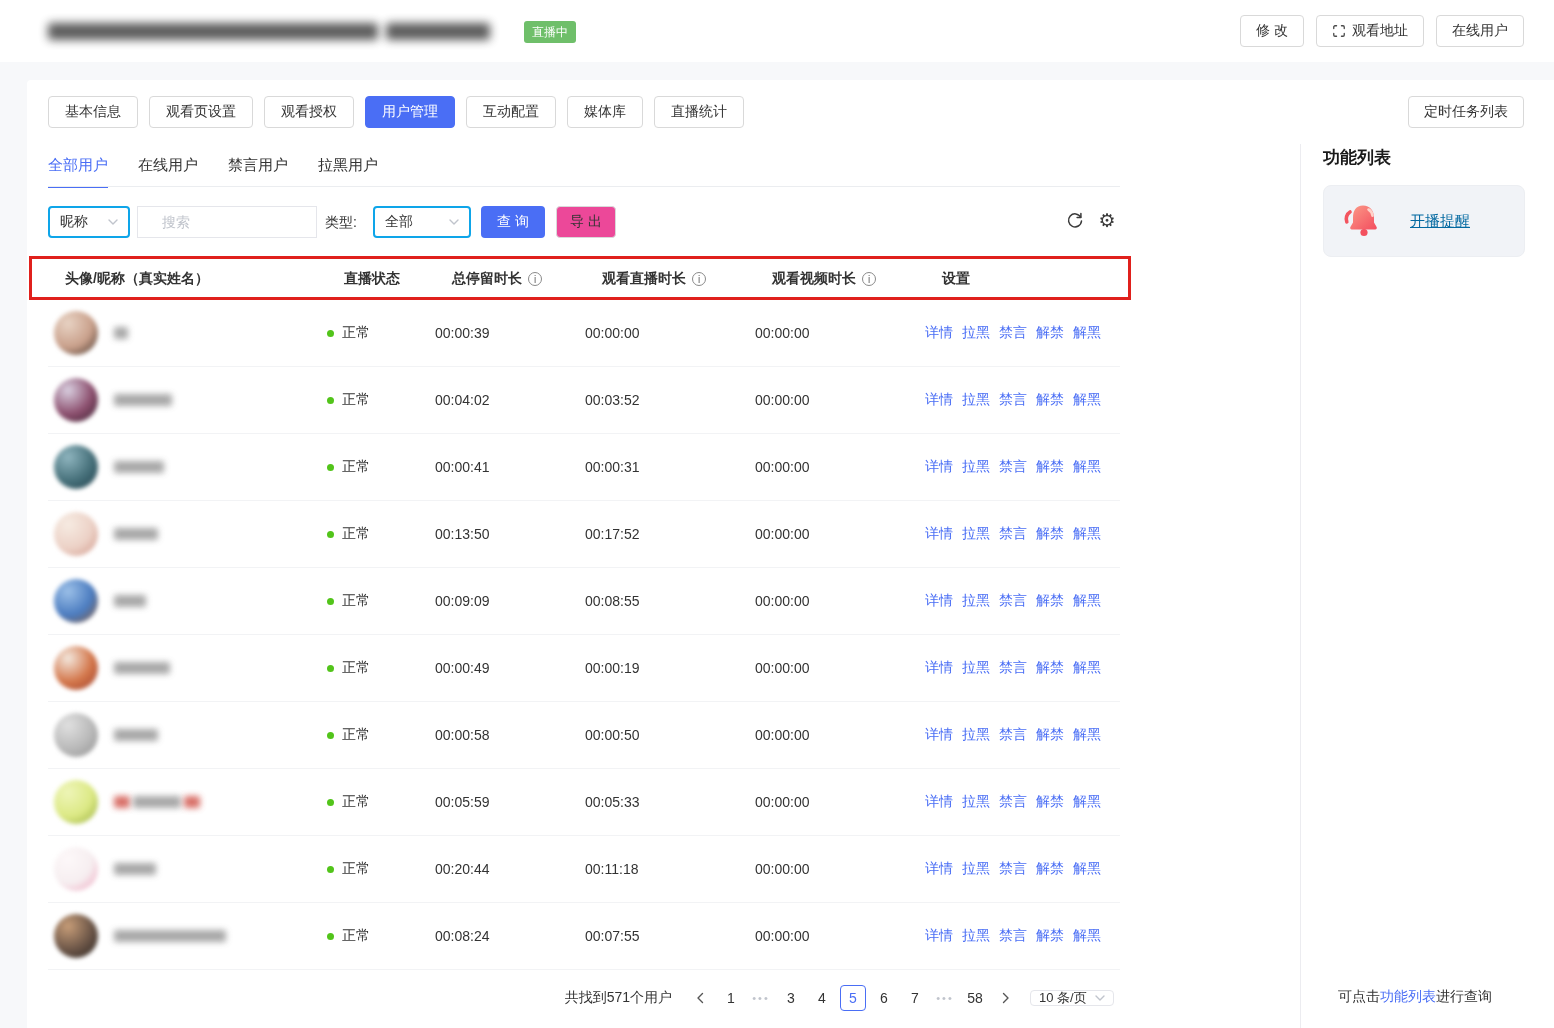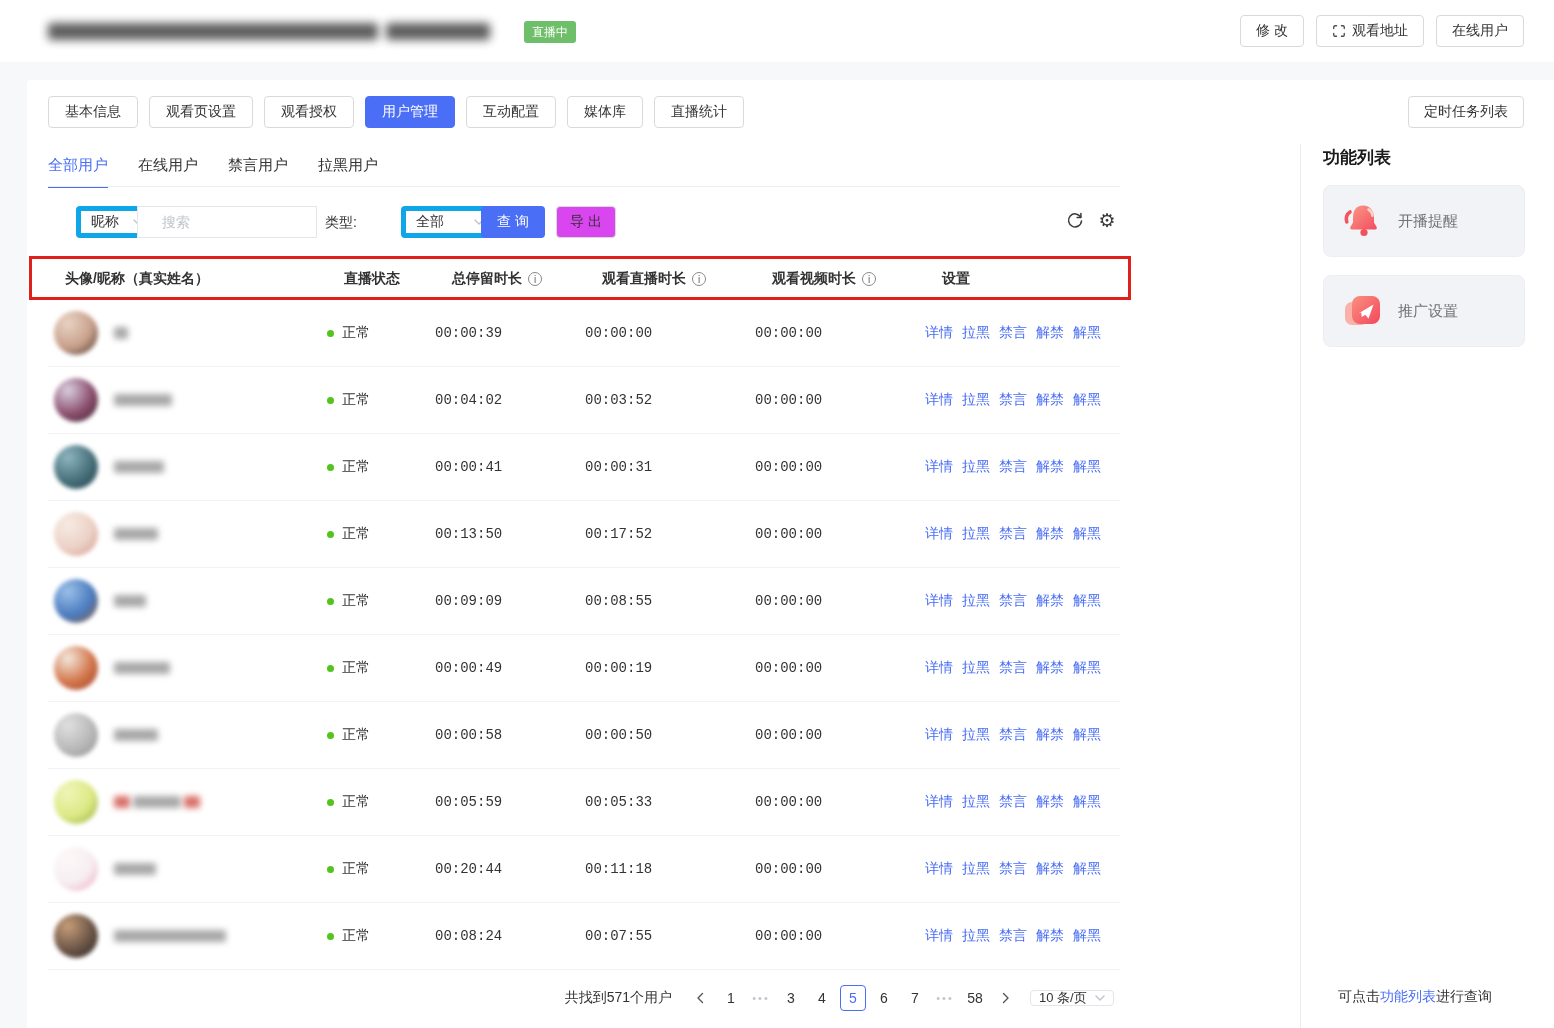--- a/index.html
+++ b/index.html
@@ -30,40 +30,40 @@
   .tab.active{background:var(--accent);border-color:var(--accent);color:#fff;}
   .timer-btn{position:absolute;right:30px;top:16px;height:32px;padding:0 15px;font-size:14px;border:1px solid #d9d9d9;border-radius:4px;background:#fff;color:#333;cursor:pointer;font-family:inherit;}
 
   .subtabs{position:absolute;left:21px;top:76px;display:flex;gap:30px;}
   .subtab{font-size:15px;color:#333;padding-bottom:13px;cursor:pointer;position:relative;white-space:nowrap;}
   .subtab.active{color:var(--accent);}
   .subtab.active::after{content:"";position:absolute;left:0;right:0;bottom:0;height:2px;background:var(--accent);}
   .subtab-line{position:absolute;left:21px;top:106px;width:1072px;height:1px;background:#ebedf0;}
 
   
-  .sel{position:absolute;height:32px;border:5px solid #0ea5e9;border-radius:4px;display:flex;align-items:center;justify-content:space-between;padding:0 10px;font-size:14px;color:#333;background:#fff;cursor:pointer;margin-left:28px;}
+  .sel{position:absolute;height:32px;border:2px solid #0ea5e9;border-radius:4px;display:flex;align-items:center;justify-content:space-between;padding:0 10px;font-size:14px;color:#333;background:#fff;cursor:pointer;}
   .field-sel{left:21px;top:126px;width:82px;}
   .type-sel{left:346px;top:126px;width:98px;}
   .sel-chevron{display:inline-flex;margin-left:6px;}
   .search-input{position:absolute;left:110px;top:126px;width:180px;height:32px;border:1px solid #e5e6eb;border-radius:0;padding:0 24px;font-size:14px;color:#333;font-family:inherit;outline:none;}
   .search-input::placeholder{color:#c0c4cc;}
   .type-label{position:absolute;left:298px;top:134px;font-size:14px;color:#333;}
   .btn-primary{position:absolute;left:454px;top:126px;width:64px;height:32px;background:var(--accent);color:#fff;border:none;border-radius:4px;font-size:14px;cursor:pointer;font-family:inherit;}
-  .btn-outline{position:absolute;left:529px;top:126px;width:60px;height:32px;background:#d946ef;border:1px solid #d9d9d9;border-radius:4px;font-size:14px;color:#333;cursor:pointer;font-family:inherit;}
+  .btn-outline{position:absolute;left:529px;top:126px;width:60px;height:32px;background:#ec4899;border:1px solid #d9d9d9;border-radius:4px;font-size:14px;color:#333;cursor:pointer;font-family:inherit;}
   .tool{position:absolute;top:131px;width:20px;height:20px;display:flex;align-items:center;justify-content:center;cursor:pointer;}
   .tool.refresh{left:1038px;}
   .tool.gear{left:1070px;font-size:19px;color:#3a3a3a;line-height:20px;}
 
   
   .red-box{position:absolute;left:2px;top:176px;width:1102px;height:44px;border:3px solid var(--red);pointer-events:none;z-index:5;}
   .tgrid{display:grid;grid-template-columns:279px 108px 150px 170px 170px 1fr;align-items:center;}
   .thead{position:absolute;left:38px;top:180px;width:1072px;height:38px;font-weight:bold;font-size:14px;color:#333;}
   .th{display:flex;align-items:center;gap:6px;}
   .info-i{width:14px;height:14px;border:1px solid #8a8a8a;border-radius:50%;font-size:10px;color:#666;display:inline-flex;align-items:center;justify-content:center;font-weight:normal;cursor:pointer;}
-  .rows{position:absolute;left:21px;top:220px;width:1072px;font-family:Liberation Mono, monospace;}
+  .rows{position:absolute;left:21px;top:220px;width:1072px;}
   .trow{height:67px;border-bottom:1px solid #f2f3f5;}
   .cell-user{display:flex;align-items:center;}
   .avatar{width:44px;height:44px;border-radius:50%;margin-left:6px;filter:blur(2px);flex:none;}
   .name-wrap{display:flex;gap:3px;margin-left:16px;align-items:center;}
   .name-blob{height:12px;border-radius:2px;background:#9a9a9a;filter:blur(3px);opacity:.85;}
   .name-blob.red{background:#d2574e;}
   .cell-status{display:flex;align-items:center;gap:8px;font-size:14px;color:#333;}
   .dot{width:7px;height:7px;border-radius:50%;background:var(--dot);flex:none;}
   .time{font-size:14px;color:#333;}
   .cell-actions{display:flex;gap:9px;font-size:14px;white-space:nowrap;}
@@ -78,21 +78,21 @@
   .page-num.active{border-color:var(--accent);color:var(--accent);}
   .ellipsis{color:#c0c4cc;font-size:11px;letter-spacing:2px;min-width:24px;text-align:center;cursor:pointer;}
   .size-select{width:84px;height:16px;border:1px solid #e5e6eb;border-radius:4px;display:flex;align-items:center;justify-content:space-between;padding:0 8px;font-size:13px;margin-left:8px;cursor:pointer;background:#fff;}
 
   
   .divider{position:absolute;left:1273px;top:64px;bottom:0;width:1px;background:#ececf0;}
   .func-title{position:absolute;left:1296px;top:66px;margin:0;font-size:17px;font-weight:bold;color:#1a1a1a;}
   .func-list{position:absolute;left:1296px;top:105px;width:202px;display:flex;flex-direction:column;gap:18px;}
   .func-card{height:72px;background:#f1f3f7;border:1px solid #eceef2;border-radius:8px;display:flex;align-items:center;padding-left:16px;cursor:pointer;}
   .func-icon{width:44px;height:44px;flex:none;display:flex;align-items:center;justify-content:center;}
-  .func-label{margin-left:14px;font-size:15px;color:#737373;}
+  .func-label{margin-left:26px;font-size:15px;color:#0369a1;text-decoration:underline;}
   .func-footer{position:absolute;left:1273px;top:908px;width:230px;text-align:center;font-size:14px;color:#333;}
   .func-footer .link{color:var(--accent);cursor:pointer;}
 </style>
 </head>
 <body>
 
 <div class="page">
 
   <header class="topbar">
     <div class="title-blob b1"></div>
@@ -463,35 +463,19 @@
                 </linearGradient>
               </defs>
               <path d="M10 13 C6.5 15 5.5 19.5 6.8 22.8" fill="none" stroke="#f3545f" stroke-width="3.6" stroke-linecap="round"></path>
               <path d="M23 6.5c7 0 11 5.2 11 12.2v4.8l2.6 4.6a1.6 1.6 0 0 1-1.4 2.4H11.8a1.6 1.6 0 0 1-1.4-2.4L13 23.5v-4.8C13 11.7 16 6.5 23 6.5z" fill="url(#bg1)"></path>
               <circle cx="24" cy="33.5" r="3.6" fill="#f3505e"></circle>
               <path d="M28.5 10.5a8 8 0 0 1 4 6.2" fill="none" stroke="#ffd2c9" stroke-width="2.6" stroke-linecap="round"></path>
             </svg>
           </span>
           <span class="func-label">开播提醒</span>
         </div>
-        <div class="func-card">
-          <span class="func-icon">
-            <svg width="44" height="44" viewBox="0 0 44 44">
-              <defs>
-                <linearGradient id="pg1" x1="0" y1="0" x2="1" y2="1">
-                  <stop offset="0" stop-color="#f99180"></stop>
-                  <stop offset="1" stop-color="#f3475c"></stop>
-                </linearGradient>
-              </defs>
-              <rect x="5" y="13" width="23" height="23" rx="7" fill="#f9b2aa"></rect>
-              <rect x="12" y="7" width="28" height="28" rx="8" fill="url(#pg1)"></rect>
-              <path d="M18.5 24.5 L33.5 15.5 L28.5 29.5 L25.2 25.8 L21.8 28 L21.2 23.4 Z" fill="#fff"></path>
-            </svg>
-          </span>
-          <span class="func-label">推广设置</span>
-        </div>
       </div>
     <div class="func-footer">
       <span>可点击</span><span class="link">功能列表</span><span>进行查询</span>
     </div>
 
   </section>
 </div>
 
 </body></html>

